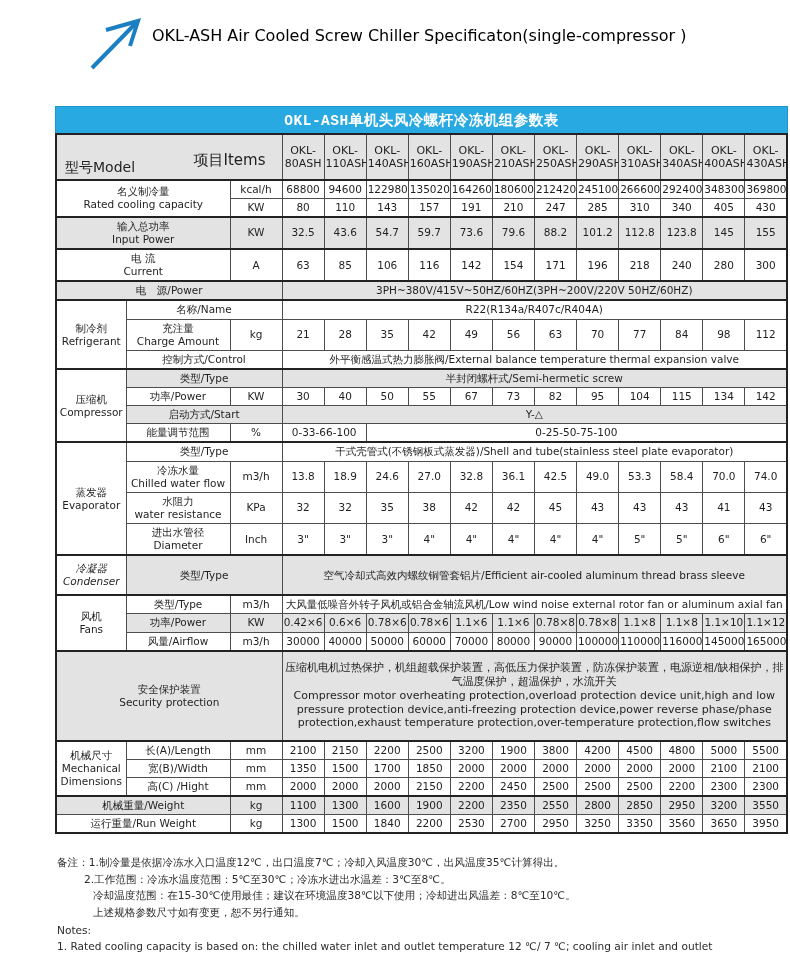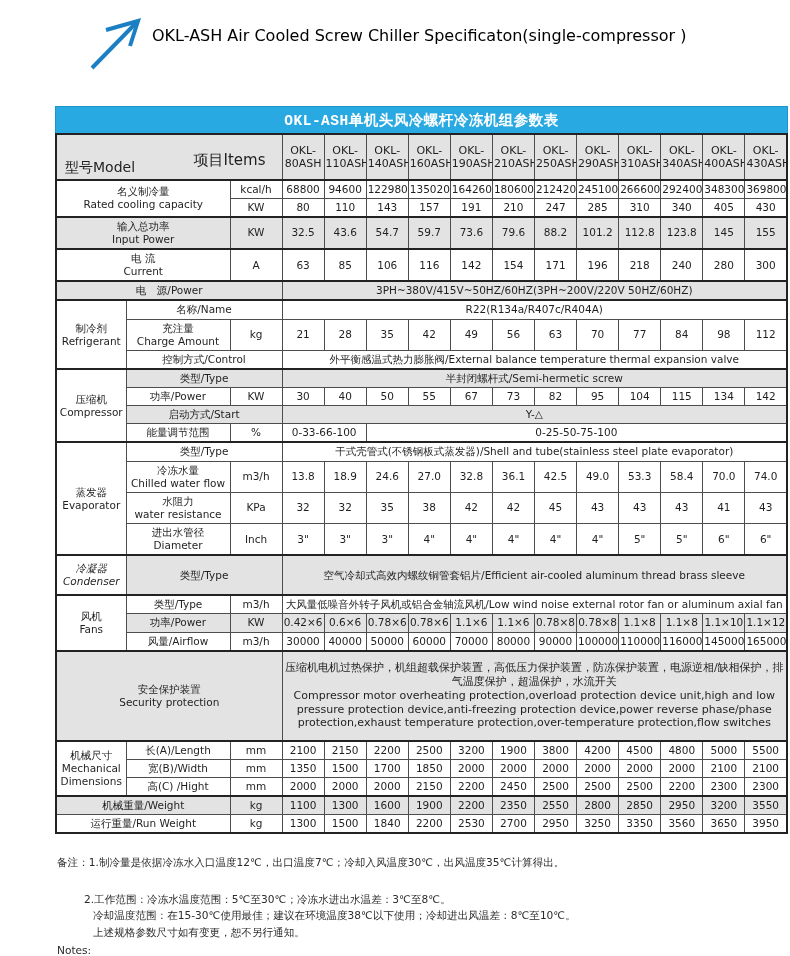--- a/index.html
+++ b/index.html
@@ -43,21 +43,21 @@
   }
   td.corner .model-lab{position:absolute;left:8px;bottom:3px;font-size:14px;}
   td.corner .items-lab{position:absolute;right:16px;top:16px;font-size:15px;margin-left:32px;}
   tr.model-row td{font-size:11px;line-height:1.2;height:36px;}
   td.security-label{height:84px;}
   td.security-text{font-size:11px;line-height:1.45;}
   tr.tall td{height:34px;}
   
   .notes{margin:20px 0 0 57px;font-size:10.6px;line-height:1.55;color:#2b2b2b;width:710px;}
   .notes div{white-space:normal;}
-  .ind1{padding-left:27px;margin-top:20px;}
+  .ind1{padding-left:27px;}
   .ind2{padding-left:36px;}
   .notes-en{margin-top:2px;}
 </style>
 </head>
 <body>
 
 <div class="doc-header">
   <div class="arrow-wrap">
     <svg width="64" height="64" viewBox="0 0 64 64">
       <path d="M6 58 L50 13" stroke="#1b7fc4" stroke-width="4" fill="none"></path>

